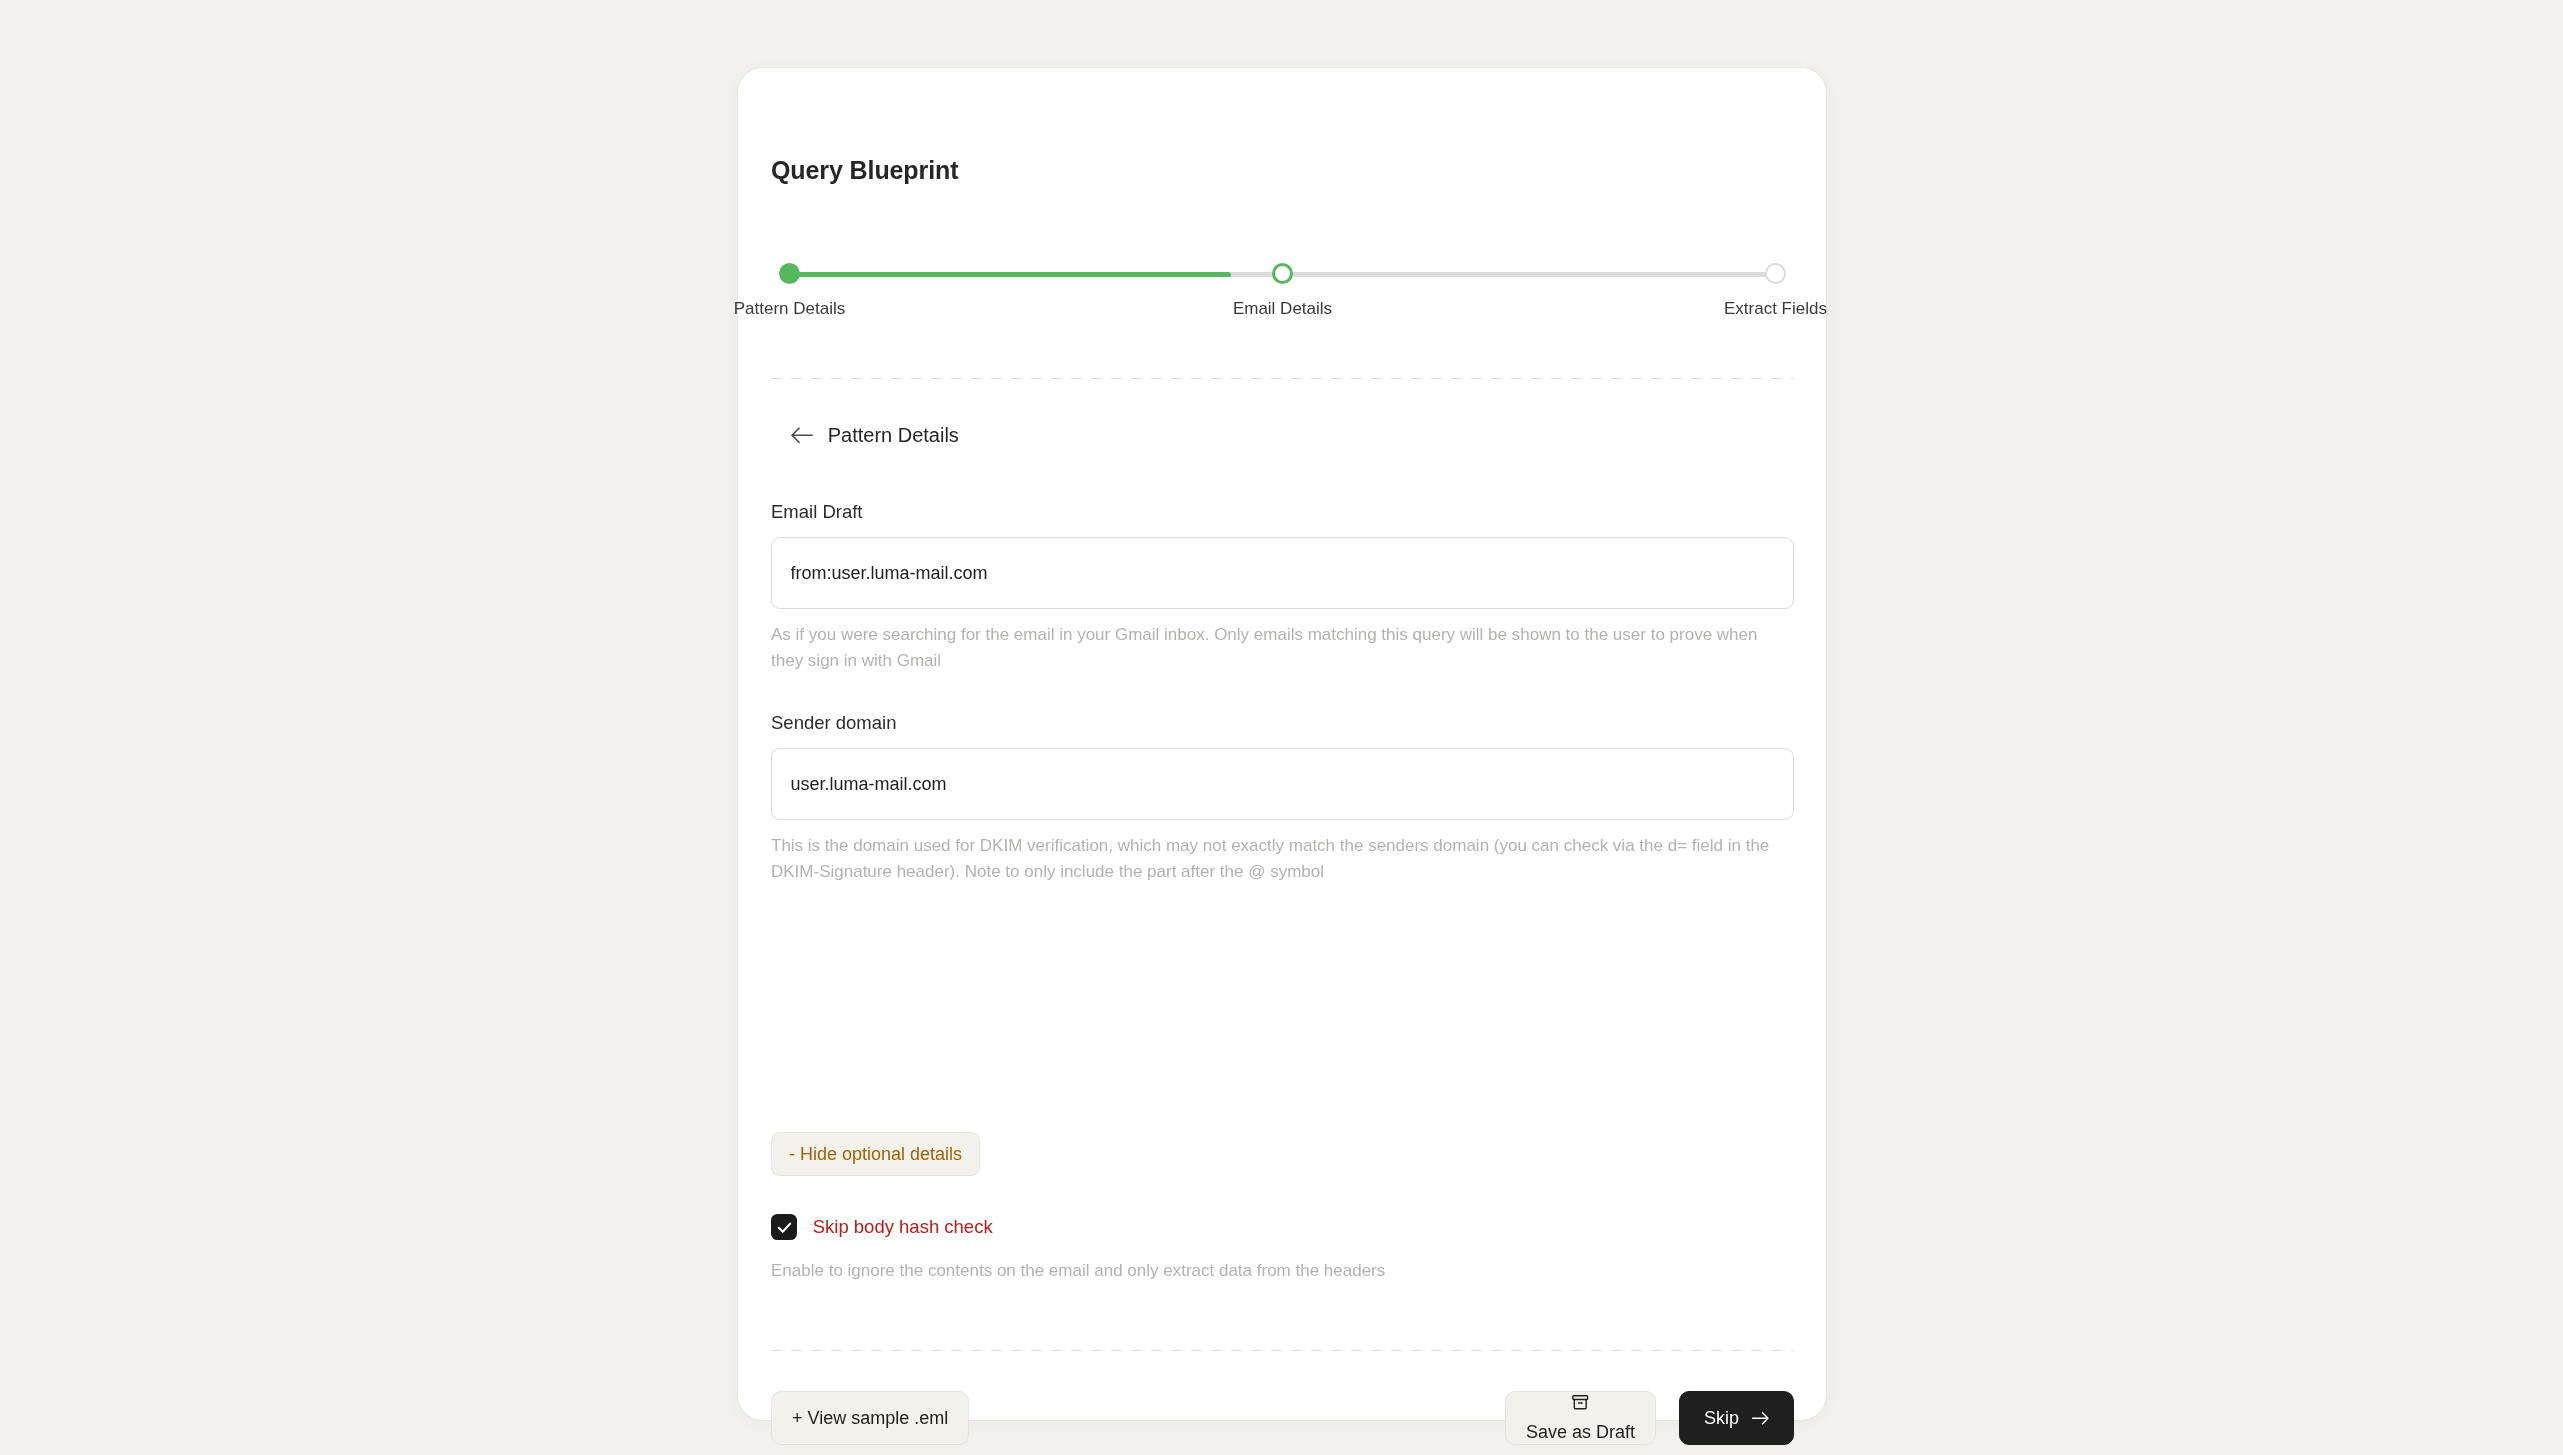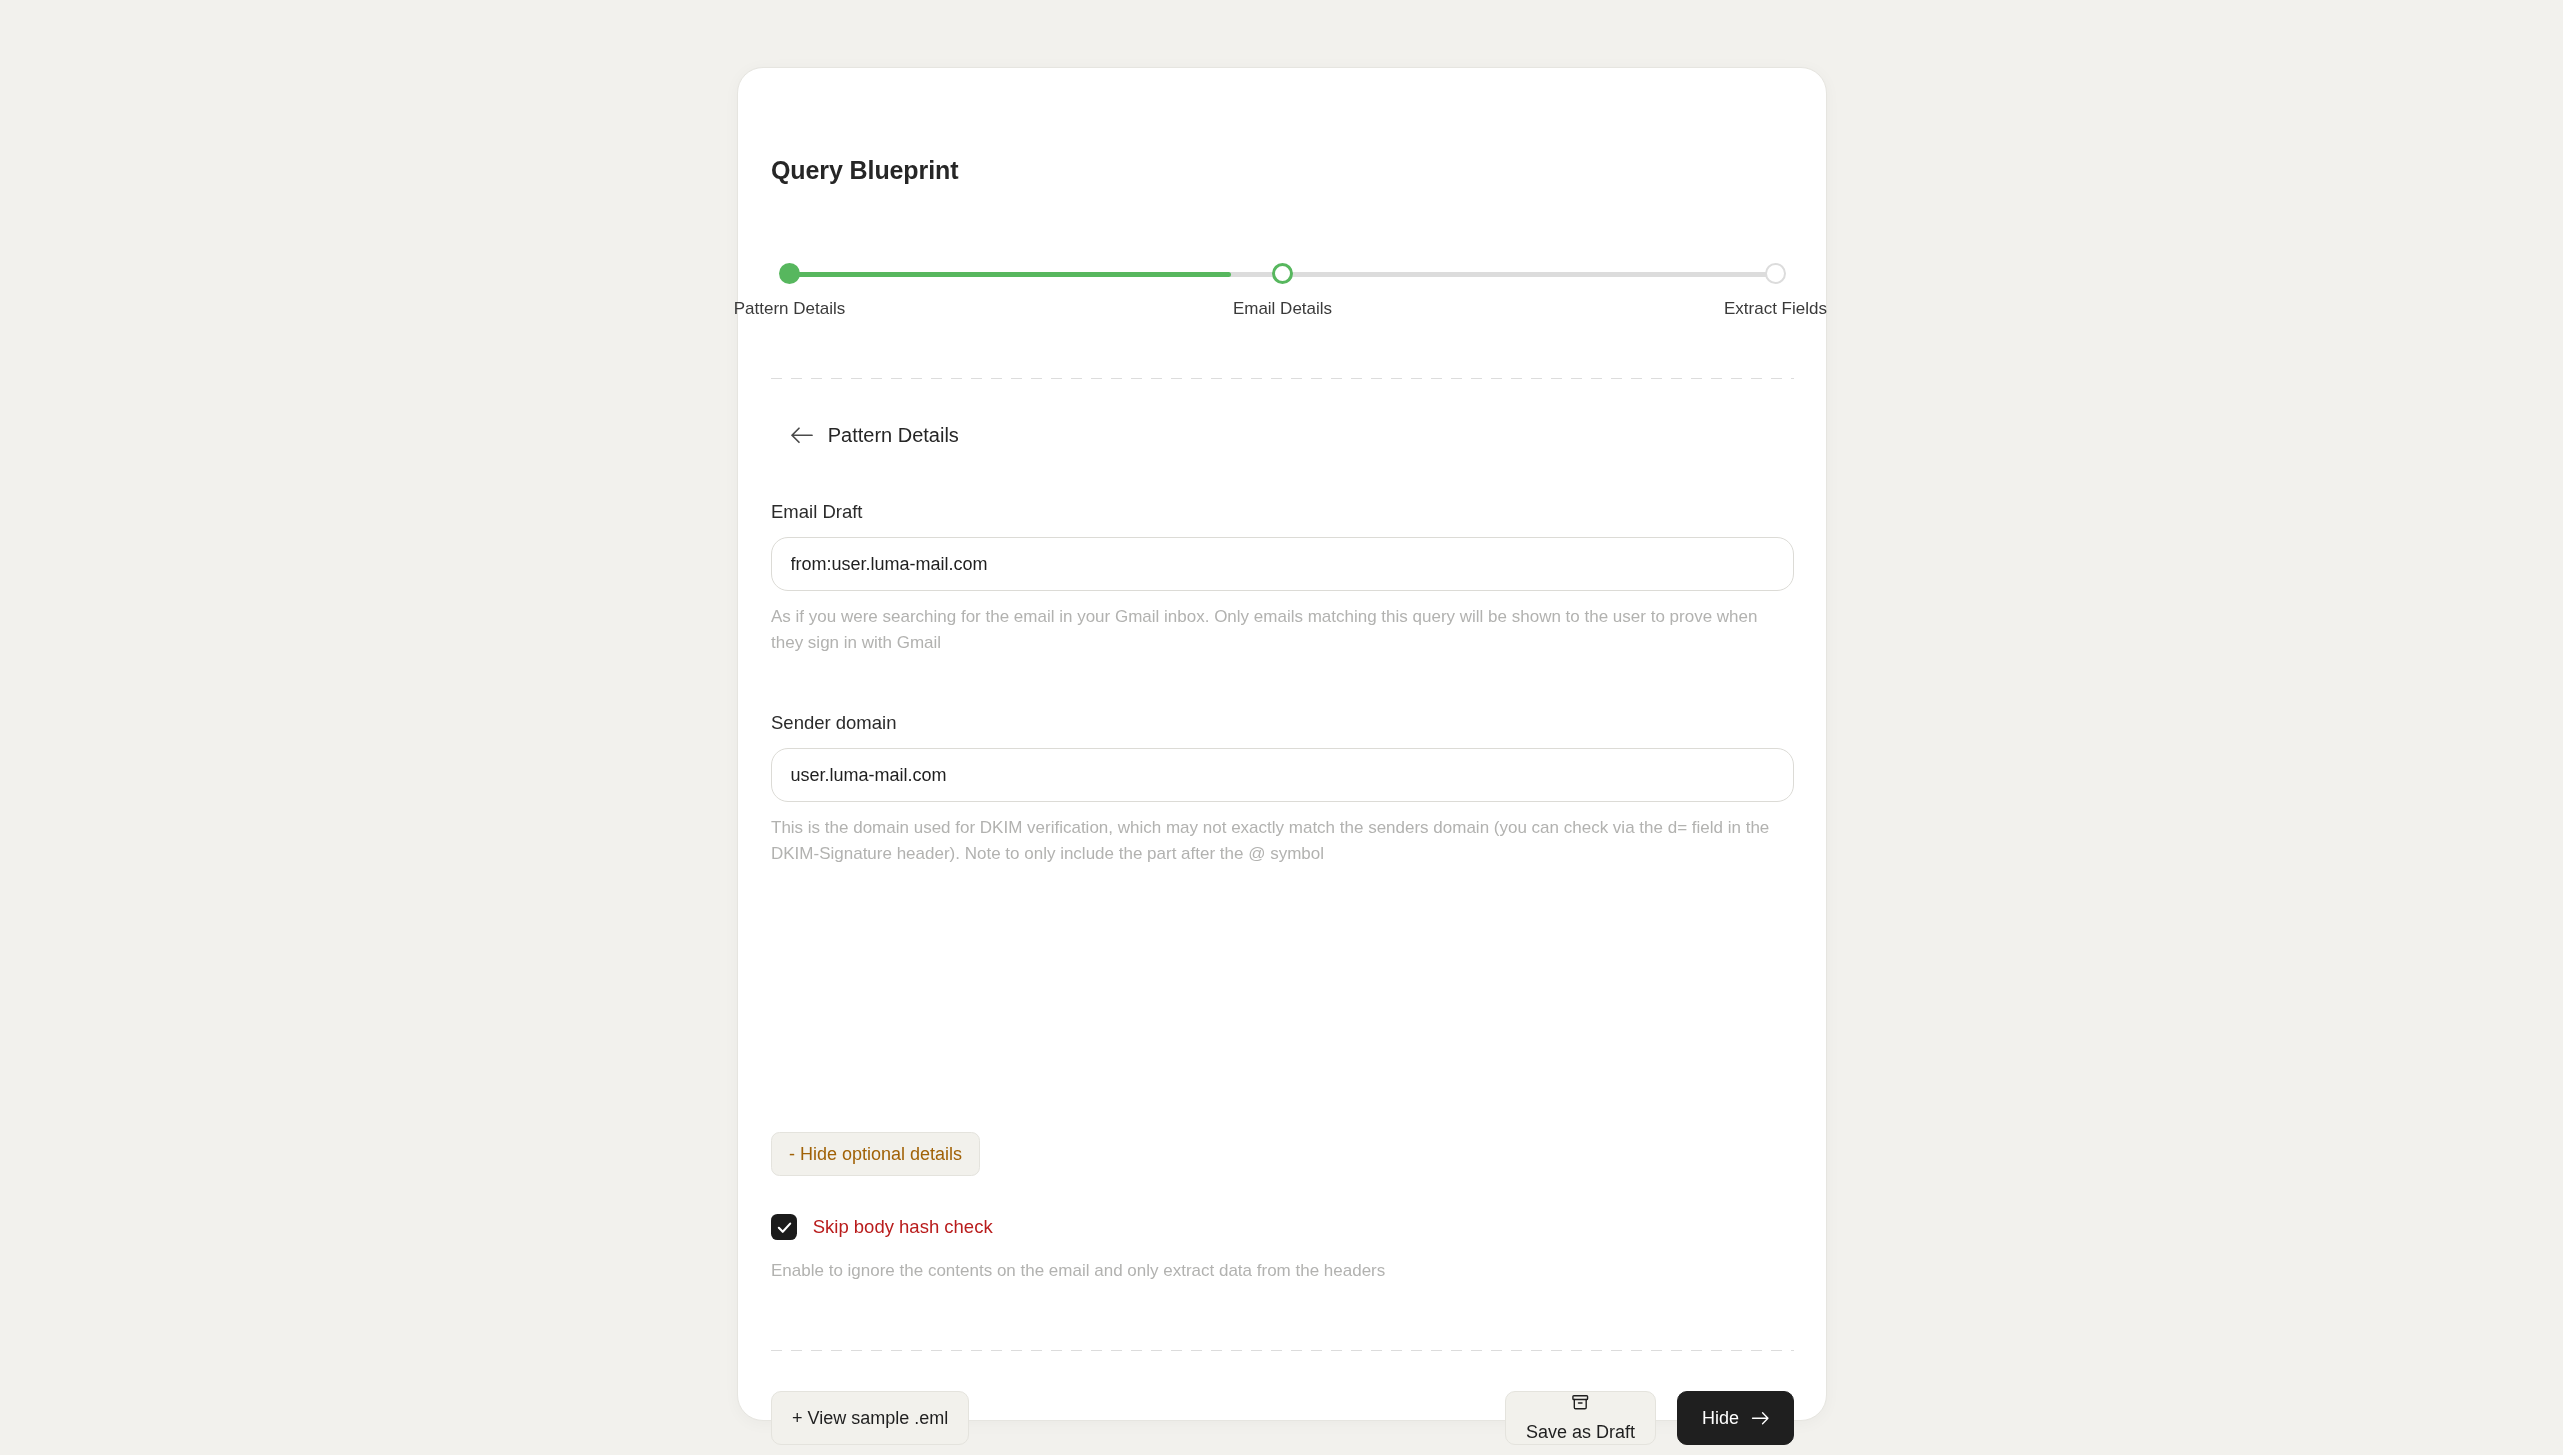--- a/index.html
+++ b/index.html
@@ -158,24 +158,24 @@
     font-size: 18.5px;
     color: #2b2b2b;
     font-weight: 400;
     display: block;
     margin-bottom: 14.2px;
   }
 
   .text-input {
     display: block;
     width: 1023px;
-    height: 54px;
+    height: 72px;
     background: #ffffff;
     border: 0.7px solid #dcdbd6;
-    border-radius: 17px;
+    border-radius: 9px;
     font-family: "Liberation Sans", sans-serif;
     font-size: 18px;
     color: #1f1f1f;
     padding: 0 18.5px;
     outline: none;
   }
   .text-input::placeholder { color: #b4b4b4; }
 
   .help-text {
     display: block;
@@ -349,21 +349,21 @@
         <button class="btn btn-light btn-draft">
           <svg class="icon-sm" viewBox="0 0 24 24" fill="none" stroke="currentColor" stroke-width="1.8" stroke-linecap="round" stroke-linejoin="round">
             <rect x="2.5" y="3.5" width="19" height="5" rx="1.2"></rect>
             <path d="M4.3 8.5v10.3a1.7 1.7 0 0 0 1.7 1.7h12a1.7 1.7 0 0 0 1.7-1.7V8.5"></path>
             <path d="M9.7 13h4.6"></path>
           </svg>
           <span>Save as Draft</span>
         </button>
 
         <button class="btn btn-dark btn-next">
-          <span>Hide</span>
+          <span>Skip</span>
           <svg class="icon-sm" viewBox="0 0 24 18" fill="none" stroke="currentColor" stroke-width="1.8" stroke-linecap="round" stroke-linejoin="round">
             <path d="M2 9h20M22 9l-7-7M22 9l-7 7"></path>
           </svg>
         </button>
       </div>
 
     </div>
   </div>
 </div>
 

